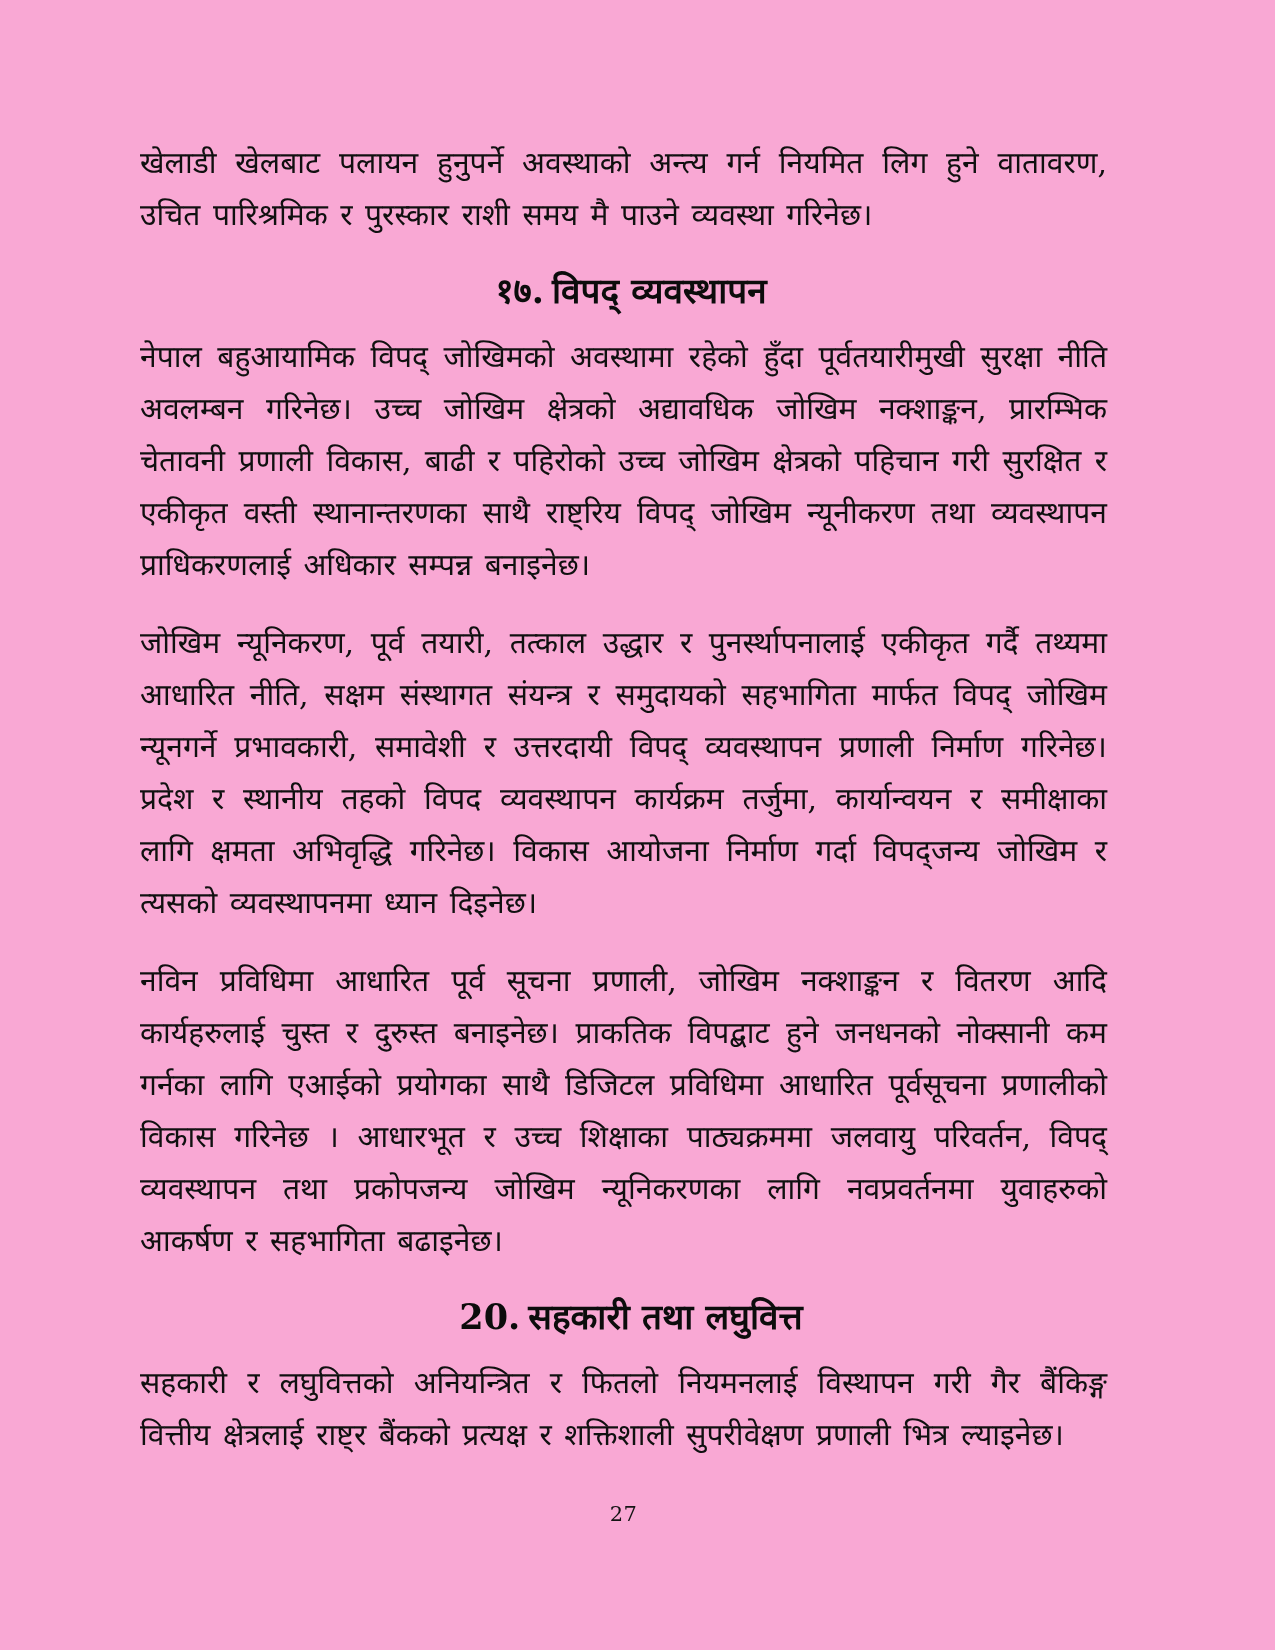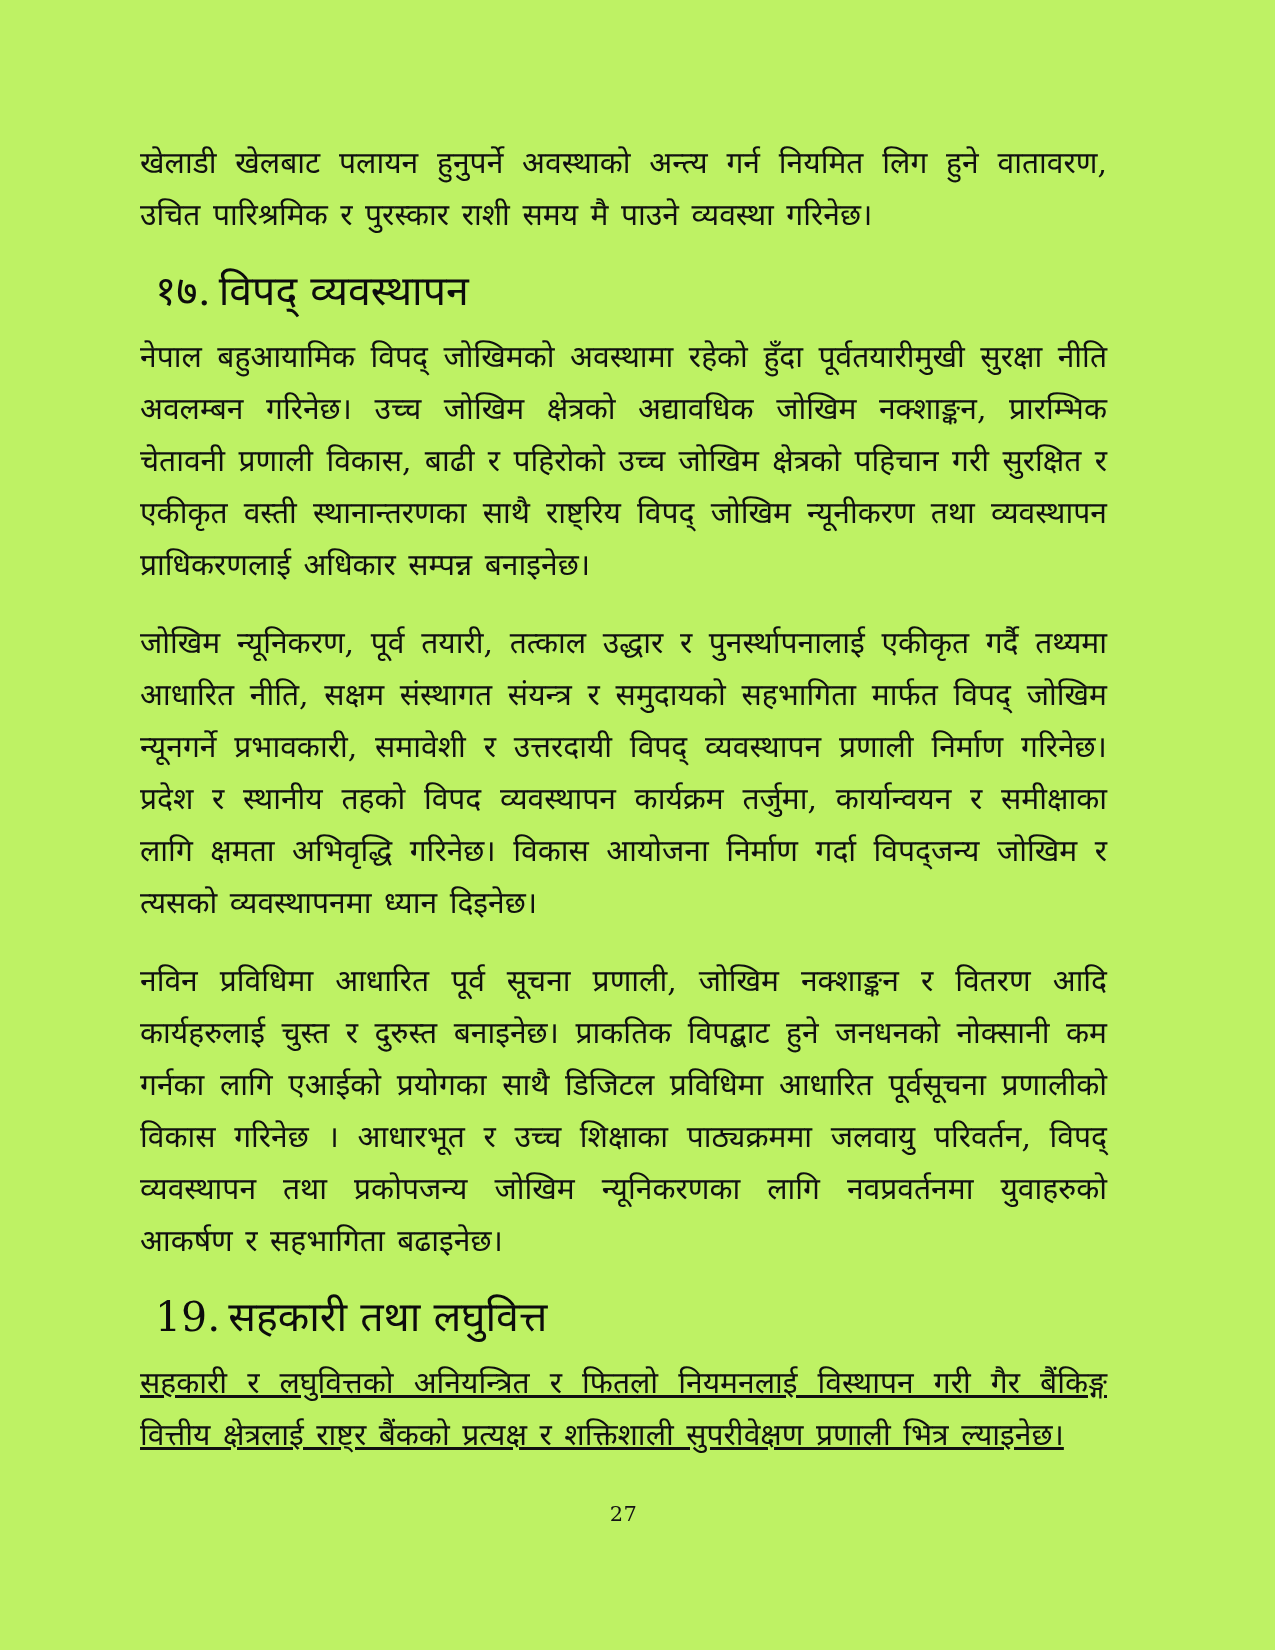--- a/index.html
+++ b/index.html
@@ -2,46 +2,47 @@
 <html lang="ne"><head>
 <meta charset="utf-8">
 <style>
   * { margin: 0; padding: 0; box-sizing: border-box; }
   html, body { background: #e8e8e8; }
   .page {
     position: relative;
     width: 1275px;
     height: 1650px;
     margin: 0 auto;
-    background: #bef264;
+    background: #f9a8d4;
     color: #101010;
     font-family: "DejaVu Serif", "Liberation Serif", serif;
     overflow: hidden;
   }
   .content {
     padding: 137px 168px 0 140px;
   }
   .para {
     font-size: 30px;
     line-height: 52px;
     text-align: justify;
     text-justify: inter-word;
     word-spacing: 3px;
     margin-bottom: 26px;
     color: #101010;
   }
-  .para:last-child { margin-bottom: 0; text-decoration: underline; }
+  .para:last-child { margin-bottom: 0; }
   .section-heading {
-    font-size: 41px;
-    font-weight: normal;
+    font-size: 35px;
+    font-weight: bold;
     line-height: 48px;
     padding-left: 15px;
     margin-bottom: 16px;
     color: #0c0c0c;
     white-space: nowrap;
+    text-align: center;
   }
   .section-heading .sec-num { margin-right: 8px; }
   .page-number {
     position: absolute;
     left: 140px;
     width: 967px;
     top: 1502px;
     text-align: center;
     font-size: 21px;
     font-family: "DejaVu Serif", "Liberation Serif", serif;
@@ -61,21 +62,21 @@
       <span class="sec-num">१७.</span><span>विपद् व्यवस्थापन</span>
     </h2>
 
     <p class="para">नेपाल बहुआयामिक विपद् जोखिमको अवस्थामा रहेको हुँदा पूर्वतयारीमुखी सुरक्षा नीति अवलम्बन गरिनेछ।  उच्च जोखिम क्षेत्रको अद्यावधिक जोखिम नक्शाङ्कन, प्रारम्भिक चेतावनी प्रणाली विकास, बाढी र पहिरोको उच्च जोखिम क्षेत्रको पहिचान गरी सुरक्षित र एकीकृत वस्ती स्थानान्तरणका साथै राष्ट्रिय विपद् जोखिम न्यूनीकरण तथा व्यवस्थापन प्राधिकरणलाई अधिकार सम्पन्न बनाइनेछ।</p>
 
     <p class="para">जोखिम न्यूनिकरण, पूर्व तयारी, तत्काल उद्धार र पुनर्स्थापनालाई एकीकृत गर्दै तथ्यमा आधारित नीति, सक्षम संस्थागत संयन्त्र र समुदायको सहभागिता मार्फत विपद् जोखिम न्यूनगर्ने प्रभावकारी, समावेशी र उत्तरदायी विपद् व्यवस्थापन प्रणाली निर्माण गरिनेछ। प्रदेश र स्थानीय तहको विपद व्यवस्थापन कार्यक्रम तर्जुमा, कार्यान्वयन र समीक्षाका लागि क्षमता अभिवृद्धि गरिनेछ।  विकास आयोजना निर्माण गर्दा विपद्जन्य जोखिम र त्यसको व्यवस्थापनमा ध्यान दिइनेछ।</p>
 
     <p class="para">नविन प्रविधिमा आधारित पूर्व सूचना प्रणाली, जोखिम नक्शाङ्कन र वितरण आदि कार्यहरुलाई चुस्त र दुरुस्त बनाइनेछ।  प्राकतिक विपद्बाट हुने जनधनको नोक्सानी कम गर्नका लागि एआईको प्रयोगका साथै डिजिटल प्रविधिमा आधारित पूर्वसूचना प्रणालीको विकास गरिनेछ । आधारभूत र उच्च शिक्षाका पाठ्यक्रममा  जलवायु परिवर्तन, विपद् व्यवस्थापन तथा प्रकोपजन्य जोखिम न्यूनिकरणका लागि नवप्रवर्तनमा युवाहरुको आकर्षण र सहभागिता बढाइनेछ।</p>
 
     <h2 class="section-heading">
-      <span class="sec-num">19.</span><span>सहकारी तथा लघुवित्त</span>
+      <span class="sec-num">20.</span><span>सहकारी तथा लघुवित्त</span>
     </h2>
 
     <p class="para">सहकारी र लघुवित्तको अनियन्त्रित र फितलो नियमनलाई विस्थापन गरी गैर बैंकिङ्ग वित्तीय क्षेत्रलाई राष्ट्र बैंकको प्रत्यक्ष र शक्तिशाली सुपरीवेक्षण प्रणाली भित्र ल्याइनेछ।</p>
 
   </div>
 
   <div class="page-number">27</div>
 </div>
 
 </body></html>

